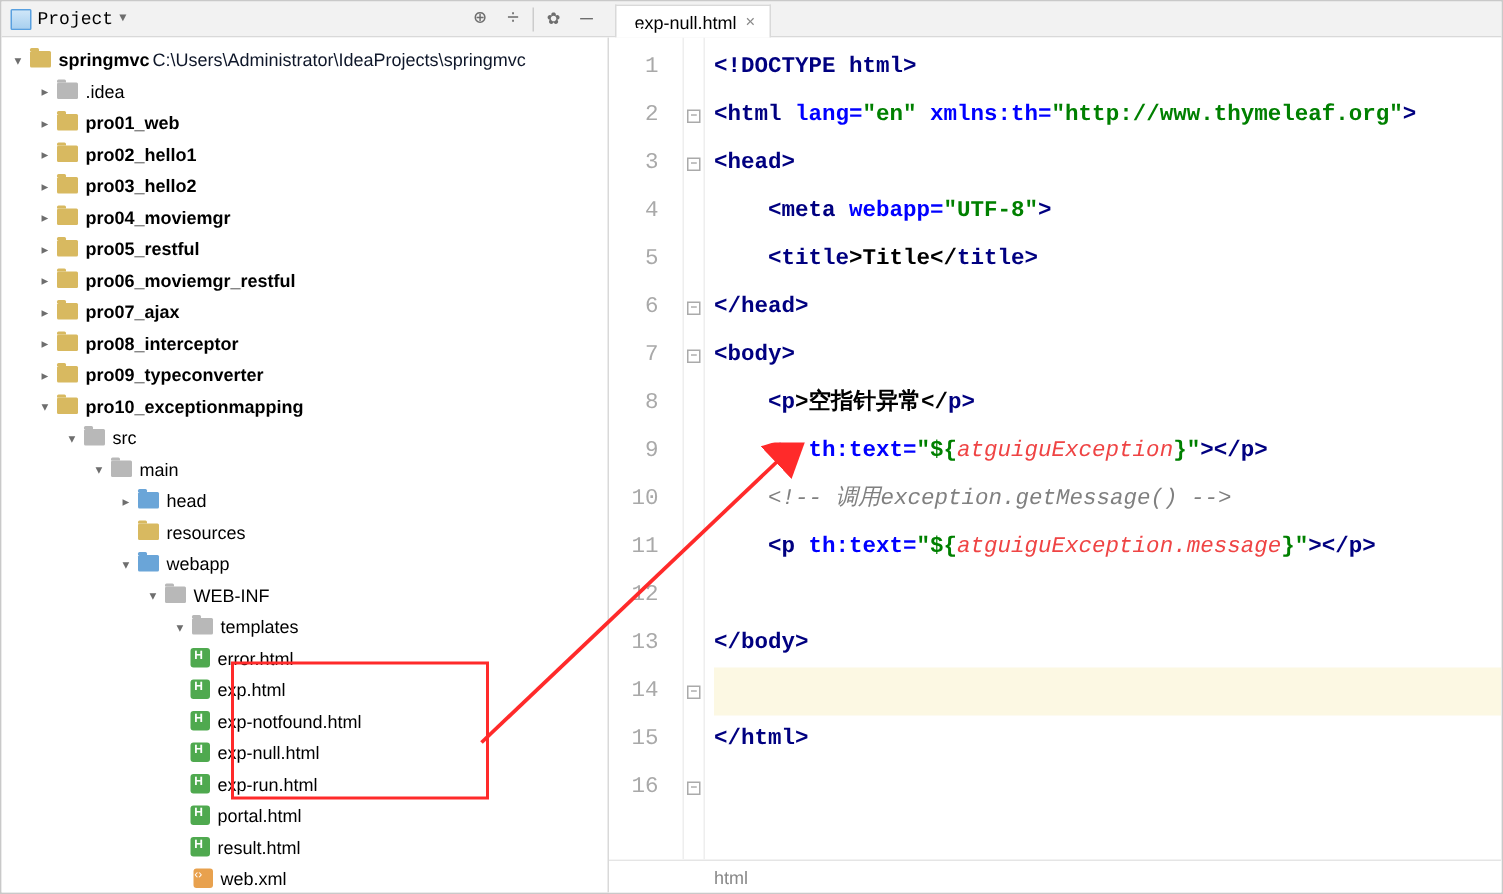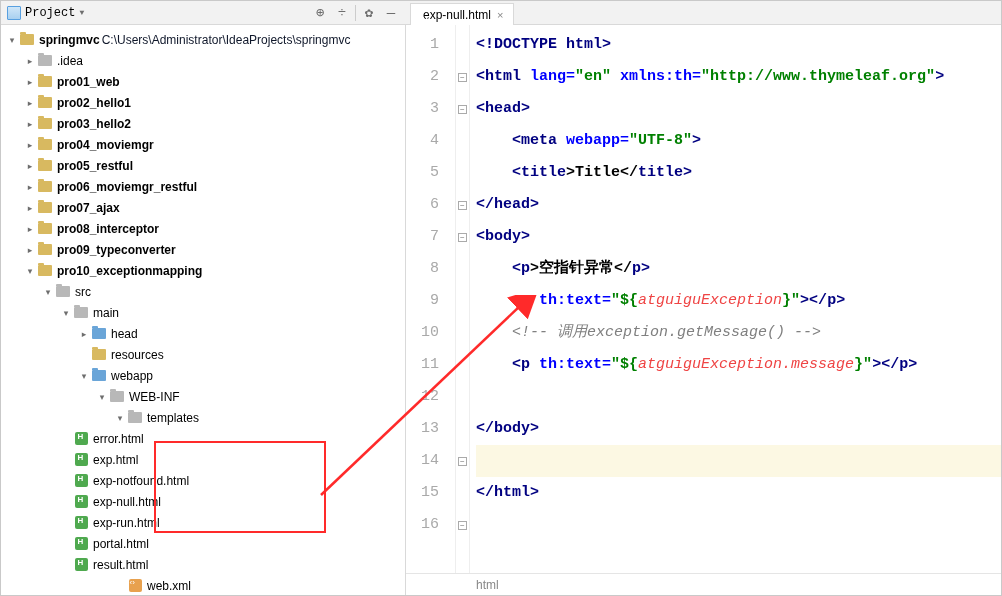--- a/index.html
+++ b/index.html
@@ -104,21 +104,21 @@
   }
   .tree-row .lbl.bold { font-weight: bold; }
   .tree-row .path-extra { color: #0f172a; margin-left: 2px; }
   .indent0 { padding-left: 4px; }
   .indent1 { padding-left: 22px; }
   .indent2 { padding-left: 40px; }
   .indent3 { padding-left: 58px; }
   .indent4 { padding-left: 76px; }
   .indent5 { padding-left: 94px; }
   .indent6 { padding-left: 112px; }
-  .indent7 { padding-left: 58px; }
+  .indent7 { padding-left: 110px; }
   
   .editor {
     flex: 1;
     display: flex;
     flex-direction: column;
     font-family: "Consolas", "Courier New", monospace;
     font-size: 15px;
     background: #fff;
   }
   .editor-body {

